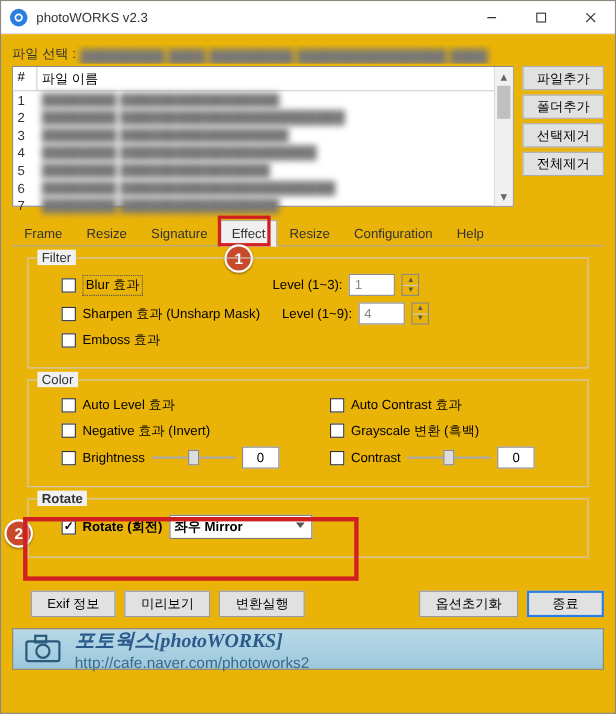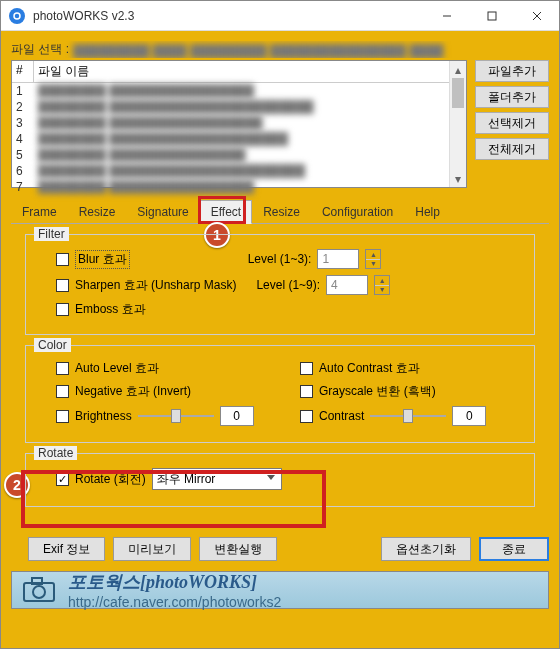--- a/index.html
+++ b/index.html
@@ -235,21 +235,21 @@
                   <span class="thumb"></span>
                 </span>
               <span class="val-input">0</span>
             </div>
           </div>
         </div>
       </div>
 
       <div class="badge" style="top:248px; left:-7px;">2</div>
 
-      <div class="group" style="position:relative;">
+      <div class="group" style="position:relative;font-weight:bold;">
         <div class="group-title">Rotate</div>
         <div style="display:flex; align-items:center;">
           <div class="row" style="margin-left:20px;">
             <span class="cb checked"></span>
             <span>Rotate (회전)</span>
             <span class="select">
               <span>좌우 Mirror</span>
               <span class="caret"></span>
             </span>
           </div>

